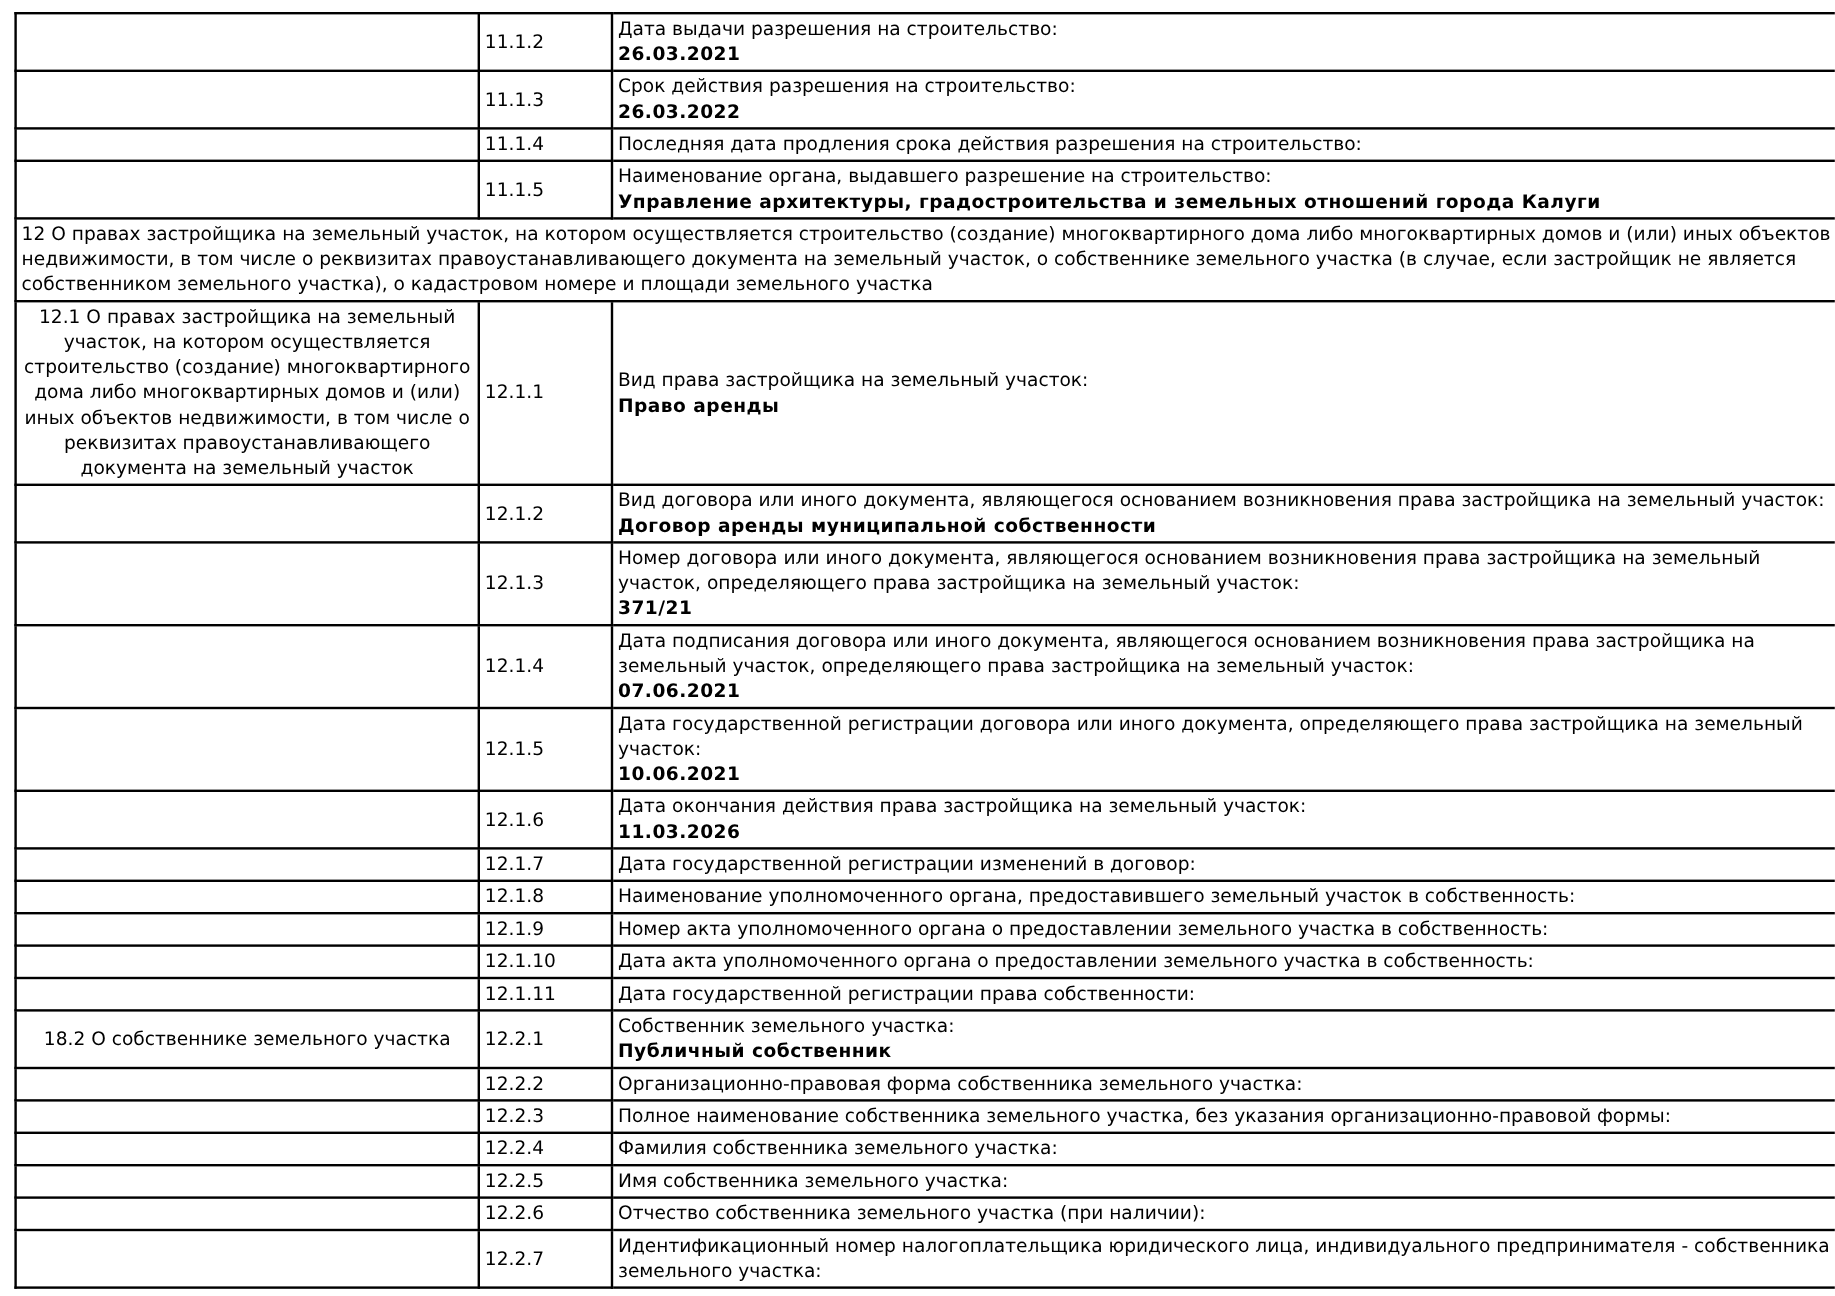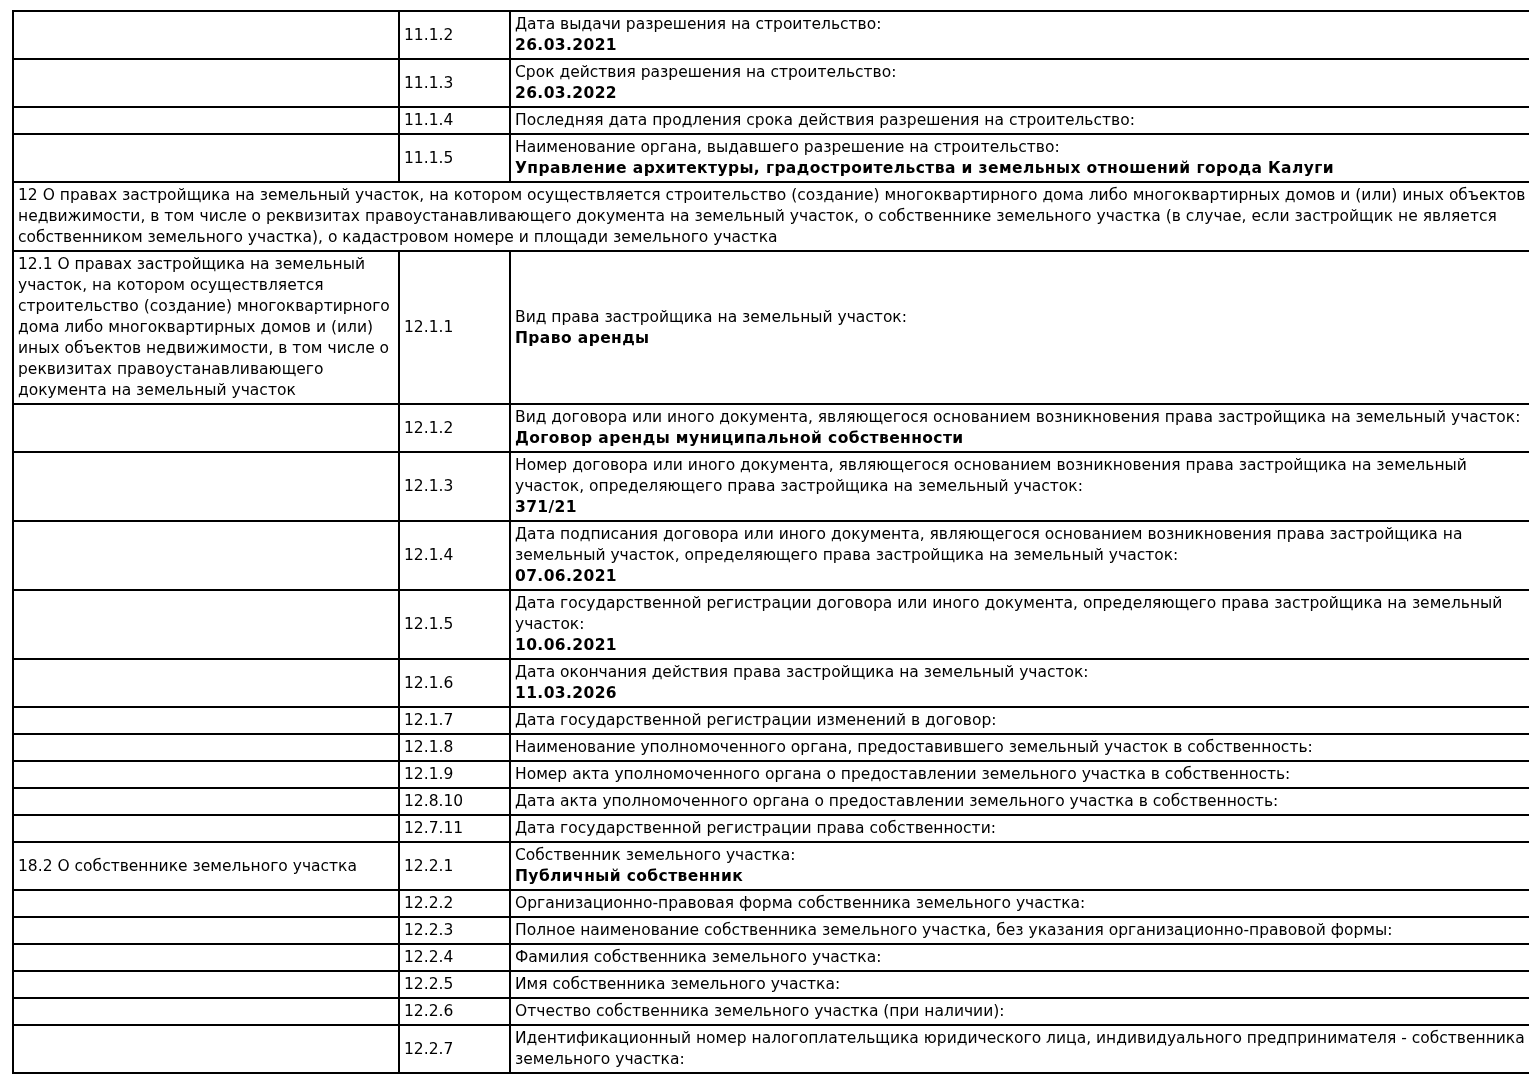--- a/index.html
+++ b/index.html
@@ -29,21 +29,21 @@
   }
   table.decl td {
     border: 2px solid #000000;
     vertical-align: middle;
     padding: 2px 4px;
     font-size: 15.5px;
     line-height: 21px;
     color: #000000;
     word-wrap: break-word;
   }
-  td.col-left   { width: 376px; }
+  td.col-left   { width: 376px; text-align: center; }
   td.col-num    { width: 101px; }
   td.col-field  { width: 1016px; }
   td.section-cell {
     font-weight: normal;
     padding: 2px 4px;
   }
   .field-label { font-weight: normal; }
   .field-value { font-weight: bold; letter-spacing: 0.4px; }
 </style>
 </head>
@@ -150,28 +150,28 @@
         </tr>
         <tr>
           <td class="col-left"></td>
           <td class="col-num">12.1.9</td>
           <td class="col-field">
             <div class="field-label">Номер акта уполномоченного органа о предоставлении земельного участка в собственность:</div>
           </td>
         </tr>
         <tr>
           <td class="col-left"></td>
-          <td class="col-num">12.8.10</td>
+          <td class="col-num">12.1.10</td>
           <td class="col-field">
             <div class="field-label">Дата акта уполномоченного органа о предоставлении земельного участка в собственность:</div>
           </td>
         </tr>
         <tr>
           <td class="col-left"></td>
-          <td class="col-num">12.7.11</td>
+          <td class="col-num">12.1.11</td>
           <td class="col-field">
             <div class="field-label">Дата государственной регистрации права собственности:</div>
           </td>
         </tr>
         <tr>
           <td class="col-left">18.2 О собственнике земельного участка</td>
           <td class="col-num">12.2.1</td>
           <td class="col-field">
             <div class="field-label">Собственник земельного участка:</div>
             <div class="field-value">Публичный собственник</div>

